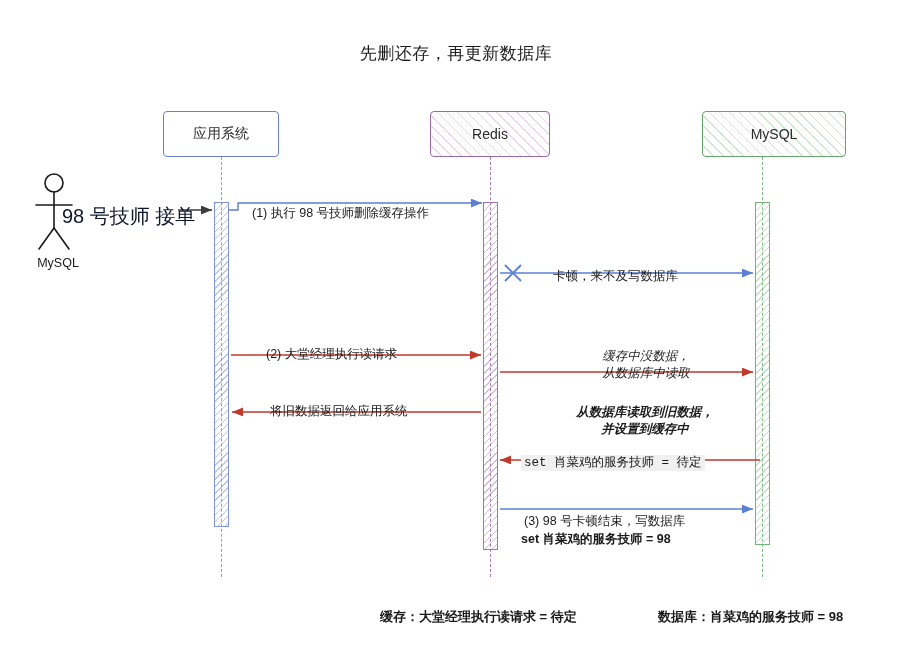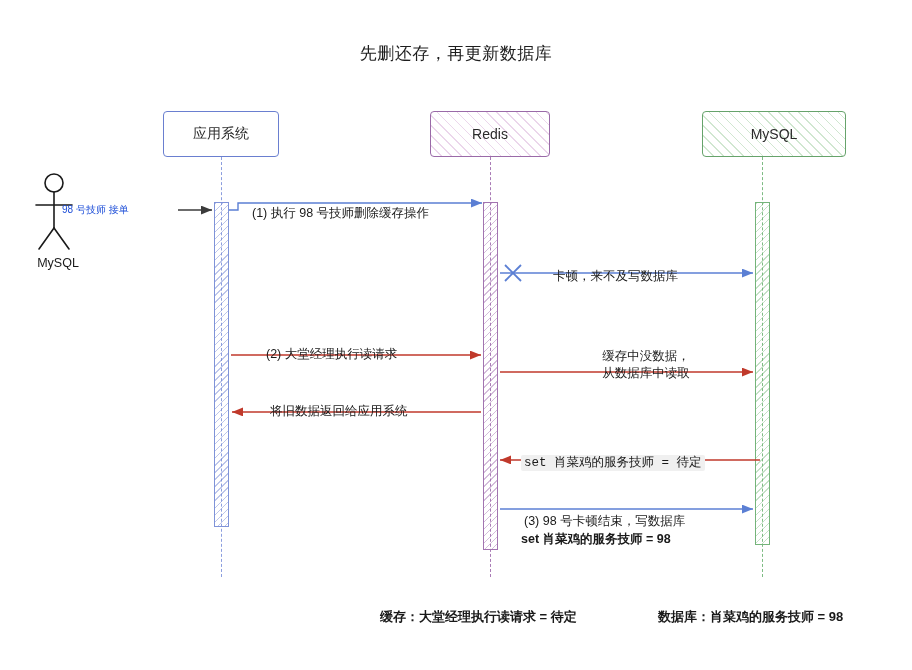--- a/index.html
+++ b/index.html
@@ -86,26 +86,26 @@
       rgba(110,180,115,.40) 0px, rgba(110,180,115,.40) 1px,
       rgba(255,255,255,0) 1px, rgba(255,255,255,0) 5px);
   }
 
   
   .actor-label{
     left:18px;top:256px;width:80px;text-align:center;
     font-size:12.5px;color:#1a1a1a;
   }
   .actor-caption{
-    left:62px;top:203px;font-size:10px;color:#1d4ed8;white-space:nowrap;
+    left:62px;top:203px;font-size:20px;color:#0f172a;white-space:nowrap;
   }
 
   
   .msg{font-size:12.5px;color:#1a1a1a;white-space:nowrap;}
-  .msg.center{text-align:center;}
+  .msg.center{text-align:center;font-style:italic;}
   .msg.bold{font-weight:bold;}
   .mono{
     font-family:"Liberation Mono","DejaVu Sans Mono",monospace;
     font-size:12.5px;
     background:#f0f0f0;
     padding:1px 3px;
     border-radius:2px;
     white-space:nowrap;
   }
 
@@ -191,20 +191,24 @@
 
   <div class="abs msg" style="left:266px;top:346px;">(2) 大堂经理执行读请求</div>
 
   <div class="abs msg center" style="left:566px;top:348px;width:160px;">
     <div>缓存中没数据，</div>
     <div>从数据库中读取</div>
   </div>
 
   <div class="abs msg" style="left:270px;top:403px;">将旧数据返回给应用系统</div>
 
+  <div class="abs msg center bold" style="left:530px;top:404px;width:230px;">
+    <div>从数据库读取到旧数据，</div>
+    <div>并设置到缓存中</div>
+  </div>
 
   <div class="abs" style="left:521px;top:452px;">
     <span class="mono">set 肖菜鸡的服务技师 = 待定</span>
   </div>
 
   <div class="abs msg" style="left:524px;top:498px;margin-top:15px;">(3) 98 号卡顿结束，写数据库</div>
 
   <div class="abs msg bold" style="left:521px;top:531px;">set 肖菜鸡的服务技师 = 98</div>
 
   <div class="abs foot foot-cache">缓存：大堂经理执行读请求 = 待定</div>

